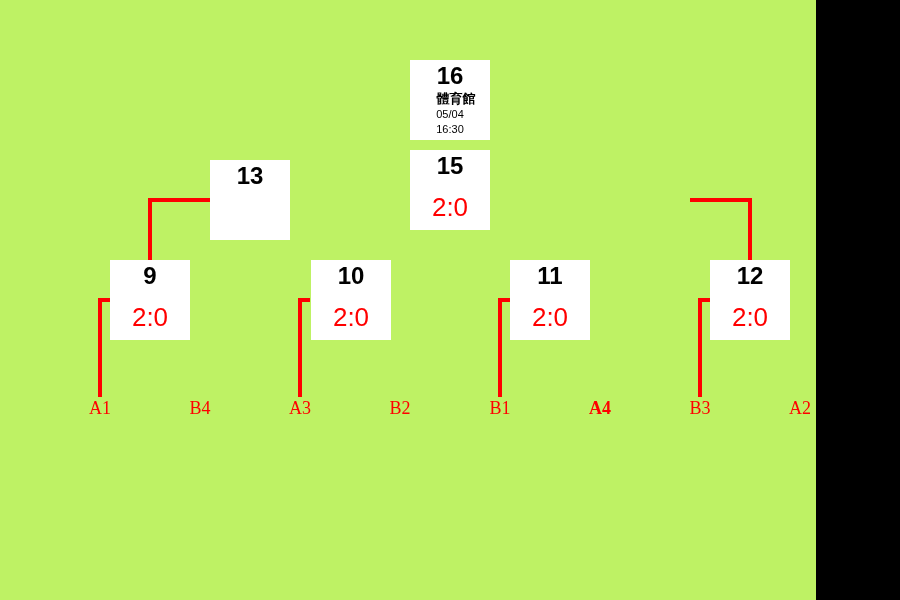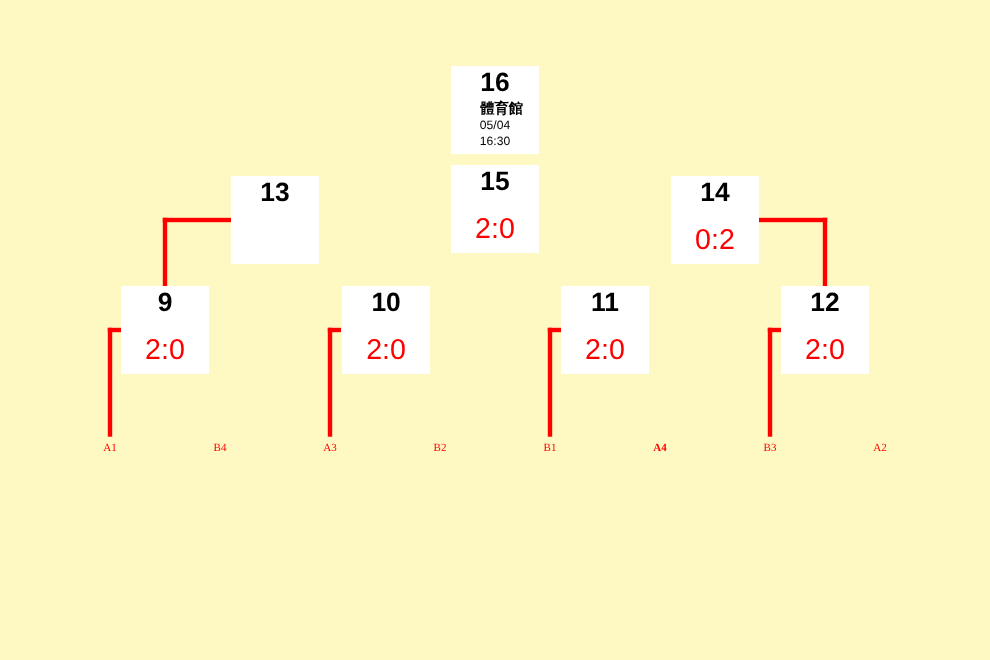--- a/index.html
+++ b/index.html
@@ -2,23 +2,23 @@
 <html><head>
 <meta charset="utf-8">
 <style>
   html, body {
     margin: 0;
     padding: 0;
     background: #000000;
   }
   #canvas {
     position: relative;
-    width: 900px;
+    width: 816px;
     height: 600px;
-    background: #fef9c3;
+    background: #bef264;
     overflow: hidden;
     font-family: "Liberation Sans", "DejaVu Sans", sans-serif;
   }
 
   
   .box {
     position: absolute;
     width: 80px;
     height: 80px;
     background: #ffffff;
@@ -60,21 +60,21 @@
     background: #ff0000;
   }
 
   
   .seed {
     position: absolute;
     top: 399px;
     width: 100px;
     text-align: center;
     font-family: "Liberation Serif", "DejaVu Serif", serif;
-    font-size: 10px;
+    font-size: 18px;
     line-height: 18px;
     color: #ff0000;
   }
 
   
   #box16 { left: 410px; top: 60px; }
   #box15 { left: 410px; top: 150px; }
   #box13 { left: 210px; top: 160px; }
   #box14 { left: 610px; top: 160px; }
   #box9  { left: 110px; top: 260px; }
@@ -96,24 +96,20 @@
 
   <div class="box" id="box15">
     <div class="num">15</div>
     <div class="score">2:0</div>
   </div>
 
   <div class="box" id="box13">
     <div class="num">13</div>
   </div>
 
-  <div class="box" id="box14">
-    <div class="num">14</div>
-    <div class="score">0:2</div>
-  </div>
 
   <div class="box" id="box9">
     <div class="num">9</div>
     <div class="score">2:0</div>
   </div>
 
   <div class="box" id="box10">
     <div class="num">10</div>
     <div class="score">2:0</div>
   </div>

